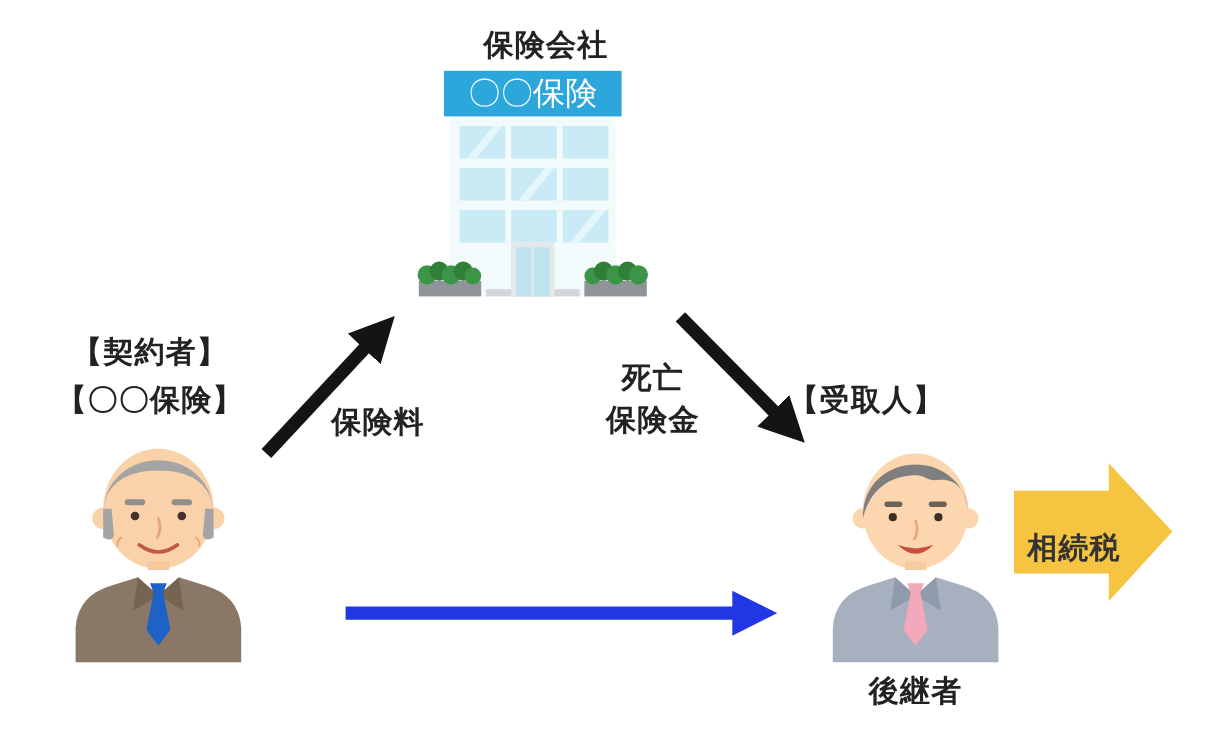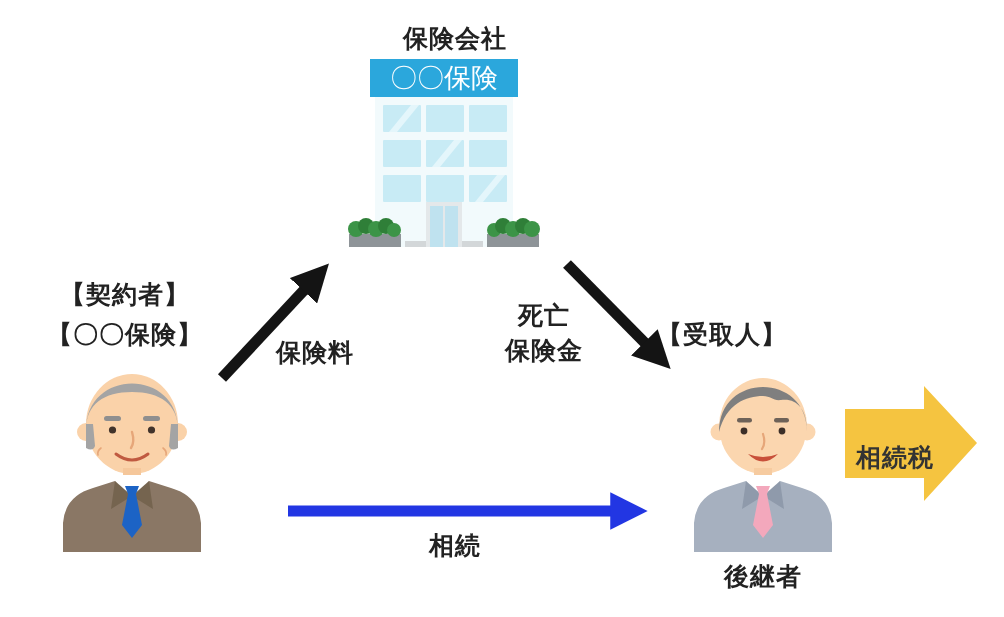--- a/index.html
+++ b/index.html
@@ -147,18 +147,17 @@
         <polygon points="58,121 75,136 54,149" fill="#8F9AAB"></polygon>
         <polygon points="92,121 75,136 96,149" fill="#8F9AAB"></polygon>
         <path d="M68,126 L82,126 L79,134 L85,165 L75,178 L65,165 L71,134 Z" fill="#F3A8BC"></path>
       </g>
     </svg>
   </div>
 
   <div class="label" style="left:688px;top:560px;width:150px;">後継者</div>
 
   <div class="label two-line" style="left:395px;top:528px;width:120px;">
-    <div>相続</div>
   </div>
 
   <div class="label tax-label" style="left:847px;top:429px;width:96px;margin-top:12px;">相続税</div>
 
 </div>
 
 </body></html>

